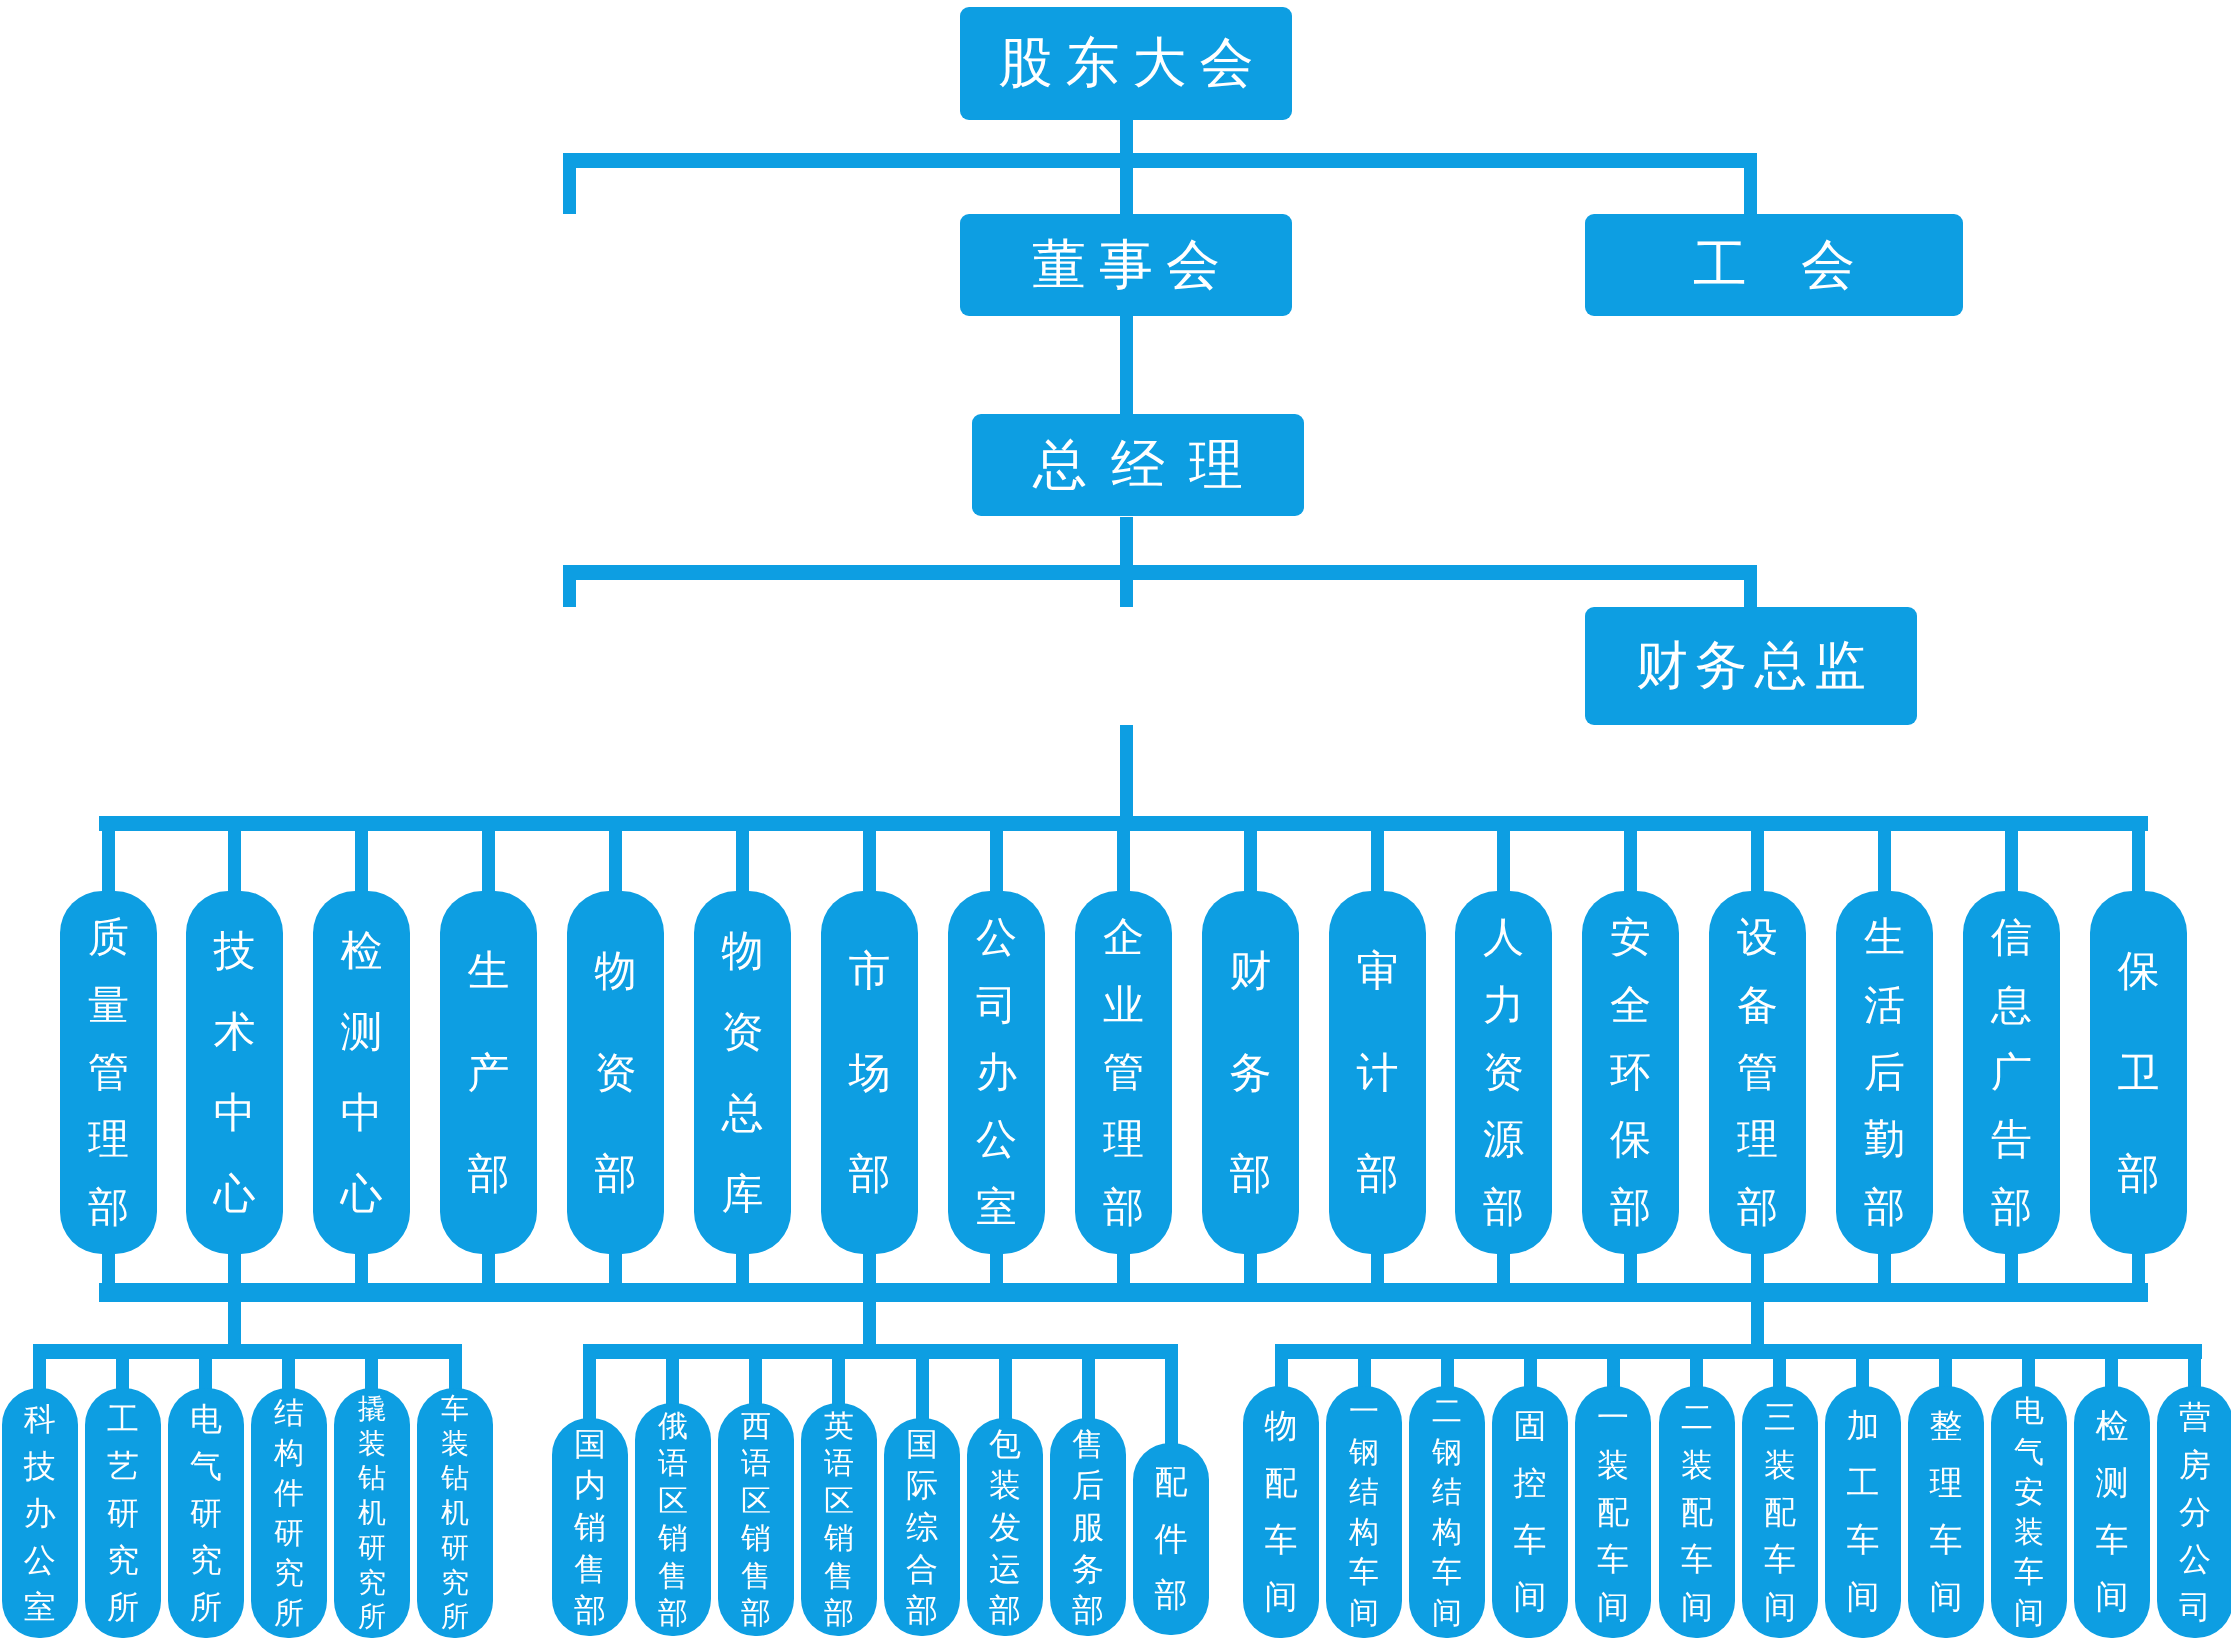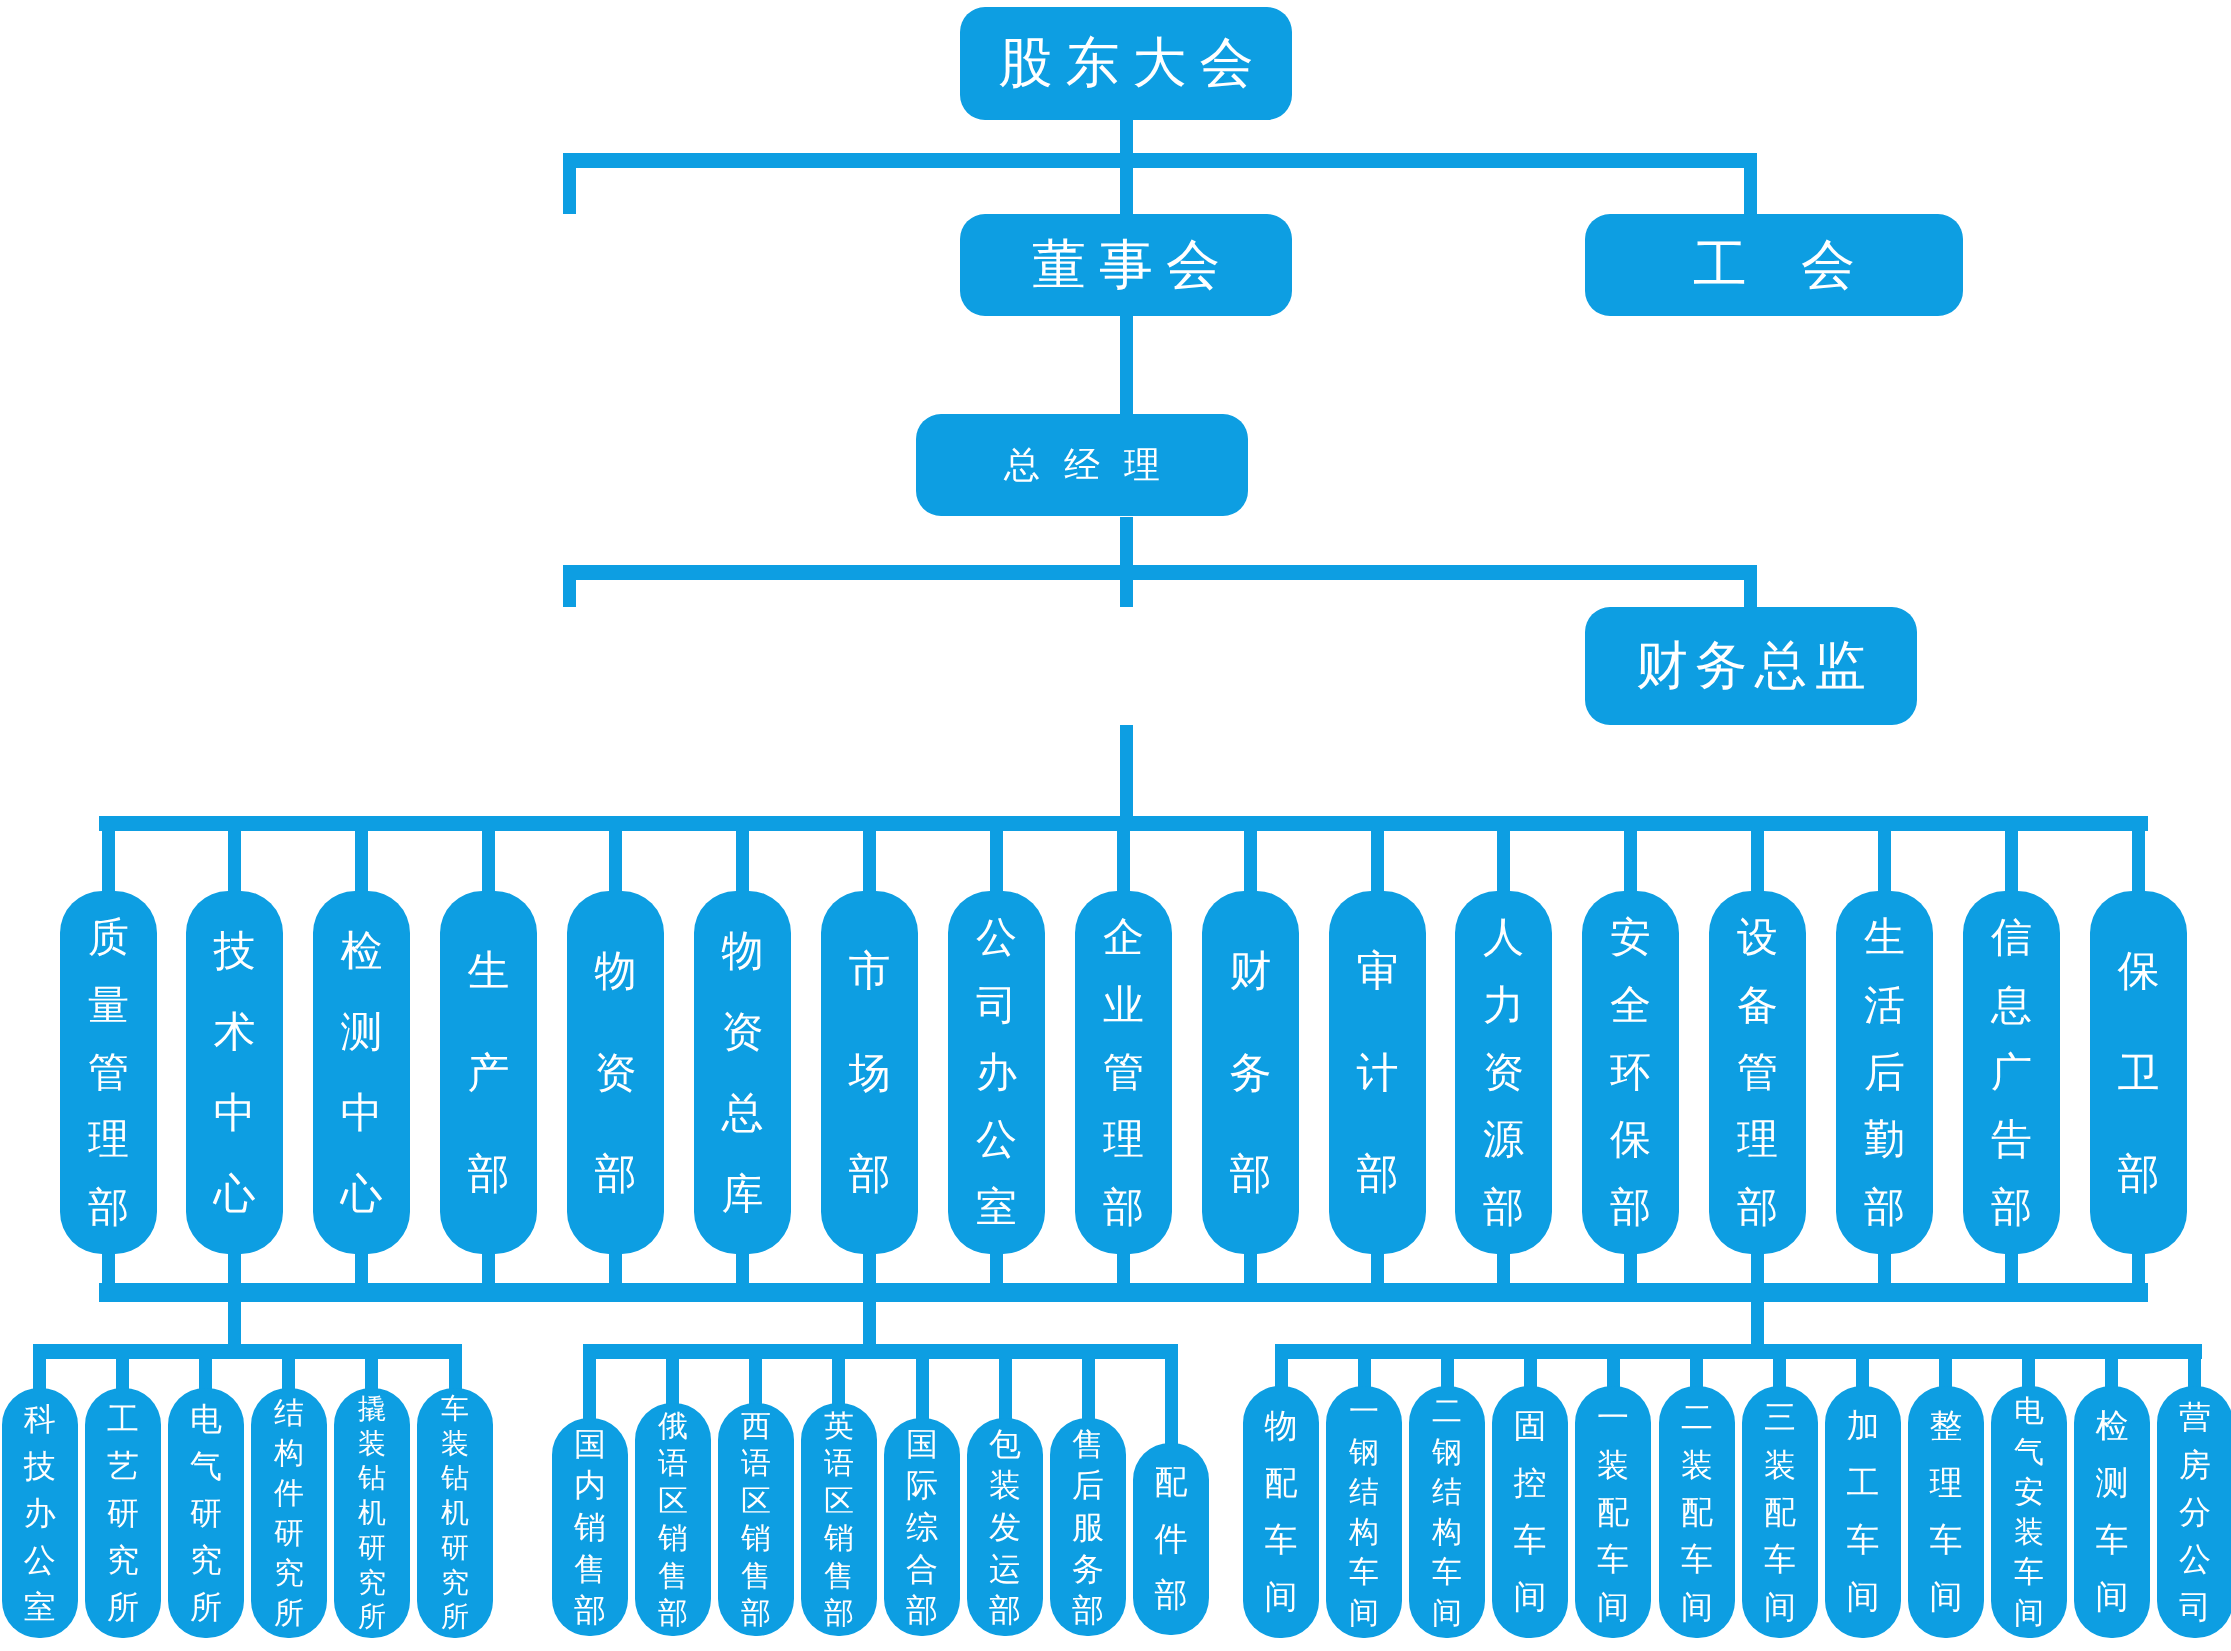--- a/index.html
+++ b/index.html
@@ -5,21 +5,21 @@
   :root { --c:#0d9ee2; }
   html,body { margin:0; padding:0; background:#ffffff; }
   .canvas {
     position:relative; width:2232px; height:1651px; background:#ffffff;
     overflow:hidden;
     font-family:"Liberation Serif","DejaVu Serif",serif;
   }
   .line { position:absolute; background:var(--c); }
   .node {
     position:absolute; background:var(--c); color:#ffffff;
-    text-align:center; border-radius:25px; white-space:nowrap;
+    text-align:center; border-radius:9px; white-space:nowrap;
   }
   .vbox {
     position:absolute; background:var(--c); color:#ffffff;
     display:flex; flex-direction:column; align-items:center;
     justify-content:space-evenly; border-radius:42px;
   }
   .vbox span { display:block; line-height:1; }
 </style>
 </head>
 <body>
@@ -39,21 +39,21 @@
   <div class="line" style="left:1744px;top:565px;width:13px;height:42px;"></div>
   <div class="line" style="left:1120px;top:725px;width:13px;height:105px;"></div>
 
   <div class="node" style="left:960px;top:7.4px;width:332px;height:113px;line-height:113px;font-size:54px;letter-spacing:13px;padding-left:13px;box-sizing:border-box;">股东大会</div>
 
 
   <div class="node" style="left:960px;top:214px;width:332px;height:102px;line-height:102px;font-size:54px;letter-spacing:13px;padding-left:13px;box-sizing:border-box;">董事会</div>
 
   <div class="node" style="left:1585px;top:214px;width:378px;height:102px;line-height:102px;font-size:54px;">工　会</div>
 
-  <div class="node" style="left:916px;top:414px;width:332px;height:102px;line-height:102px;font-size:36px;letter-spacing:24px;padding-left:24px;box-sizing:border-box;">总经理</div>
+  <div class="node" style="left:972px;top:414px;width:332px;height:102px;line-height:102px;font-size:54px;letter-spacing:24px;padding-left:24px;box-sizing:border-box;">总经理</div>
 
 
 
   <div class="node" style="left:1585px;top:607px;width:332px;height:118px;line-height:118px;font-size:52px;letter-spacing:7.4px;padding-left:7.4px;box-sizing:border-box;">财务总监</div>
 
   <div id="gen">
       <div class="line" style="left: 99px; top: 816px; width: 2049px; height: 14.8px;"></div>
       <div class="line" style="left: 99px; top: 1283px; width: 2049px; height: 18.5px;"></div>
       <div class="line" style="left: 102px; top: 816px; width: 13px; height: 77px;"></div>
       <div class="line" style="left: 102px; top: 1251px; width: 13px; height: 48px;"></div>

